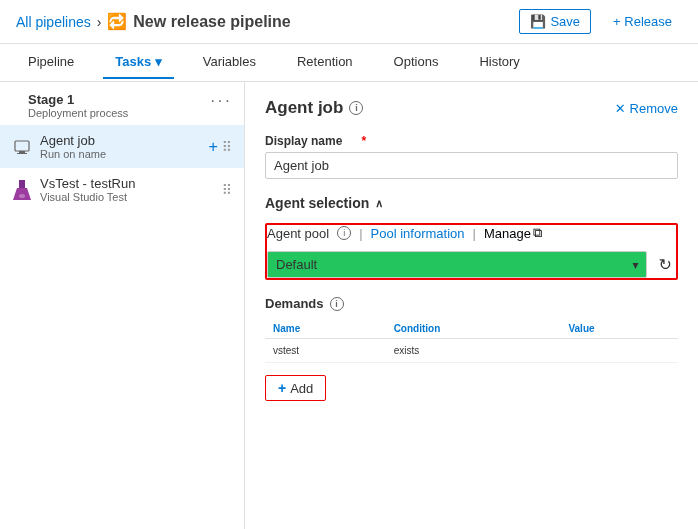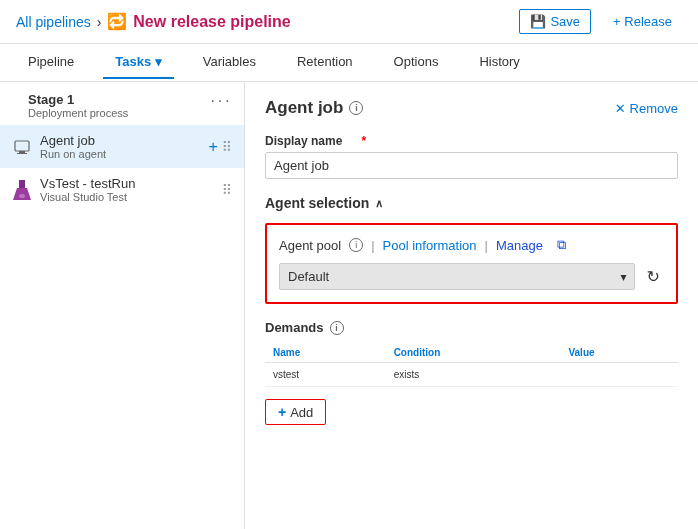--- a/index.html
+++ b/index.html
@@ -8,21 +8,21 @@
     
     .top-bar {
       display: flex; align-items: center; justify-content: space-between;
       padding: 20px 16px; border-bottom: 1px solid #e0e0e0; background: #fff;
       height: 44px;
     }
     .top-bar-left { display: flex; align-items: center; gap: 6px; }
     .breadcrumb-link { color: #0078d4; font-size: 14px; text-decoration: none; cursor: pointer; }
     .breadcrumb-sep { color: #333; font-size: 14px; }
     .pipeline-icon { color: #0078d4; font-size: 16px; }
-    .pipeline-title { font-size: 16px; font-weight: 600; color: #be185d; }
+    .pipeline-title { font-size: 16px; font-weight: 600; color: #404040; }
     .top-bar-right { display: flex; align-items: center; gap: 12px; }
     .save-btn {
       display: flex; align-items: center; gap: 4px;
       padding: 4px 10px; border: 1px solid #0078d4; background: #fff;
       color: #0078d4; cursor: pointer; font-size: 13px; border-radius: 2px;
     }
     .release-btn {
       display: flex; align-items: center; gap: 4px;
       padding: 4px 10px; background: none; border: none;
       color: #0078d4; cursor: pointer; font-size: 13px;
@@ -88,36 +88,36 @@
     }
 
     .section-header {
       display: flex; align-items: center; gap: 6px;
       font-size: 14px; font-weight: 600; margin-bottom: 12px;
     }
     .chevron { font-size: 11px; }
 
     .agent-pool-box {
       border: 2px solid #e00; border-radius: 2px;
-      padding: 12px; margin-bottom: 16px;
+      padding: 0; margin-bottom: 16px;
     }
     .pool-header {
       display: flex; align-items: center; gap: 8px;
       margin-bottom: 10px; font-size: 13px; font-weight: 500;
     }
     .pool-header-sep { color: #999; }
     .pool-link { color: #0078d4; cursor: pointer; text-decoration: none; }
-    .manage-link { display: flex; align-items: center; gap: 14px; color: #1d4ed8; cursor: pointer; text-decoration: none; justify-content: space-between; }
+    .manage-link { display: flex; align-items: center; gap: 2px; color: #000000; cursor: pointer; text-decoration: none; justify-content: space-between; }
 
     .pool-select-row { display: flex; align-items: center; gap: 8px; }
     .pool-select-wrap { flex: 1; position: relative; }
     .pool-select {
       width: 100%; padding: 5px 30px 5px 8px; border: 1px solid #ccc;
       font-size: 13px; color: #333; border-radius: 2px;
-      appearance: none; background: #e5e5e5; cursor: pointer; outline: none;
+      appearance: none; background: #22c55e; cursor: pointer; outline: none;
     }
     .select-chevron {
       position: absolute; right: 8px; top: 50%; transform: translateY(-50%);
       pointer-events: none; color: #333; font-size: 12px;
     }
     .refresh-btn { background: none; border: none; cursor: pointer; font-size: 16px; color: #333; padding: 4px; }
 
     .demands-header {
       display: flex; align-items: center; gap: 6px;
       font-size: 13px; font-weight: 600; margin-bottom: 8px;
@@ -205,21 +205,21 @@
       <div class="sidebar-item-left">
         <div class="sidebar-item-icon">
           <svg width="18" height="18" viewBox="0 0 18 18" fill="none">
             <rect x="2" y="3" width="14" height="10" rx="1" stroke="#666" stroke-width="1.2" fill="none"></rect>
             <rect x="6" y="13" width="6" height="2" fill="#666"></rect>
             <rect x="4" y="15" width="10" height="1" fill="#666"></rect>
           </svg>
         </div>
         <div class="sidebar-item-info">
           <div class="item-title">Agent job</div>
-          <div class="item-sub">Run on agent</div>
+          <div class="item-sub">Run on name</div>
         </div>
       </div>
       <div class="sidebar-item-right">
         <button class="add-btn">+</button>
         <span class="drag-icon">⠿</span>
       </div>
     </div>
 
     <div class="sidebar-item">
       <div class="sidebar-item-left">

